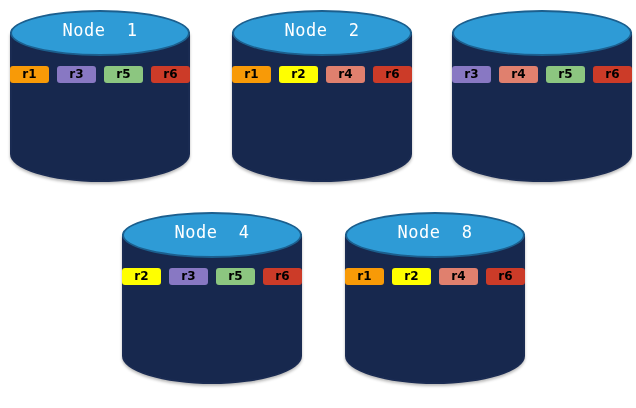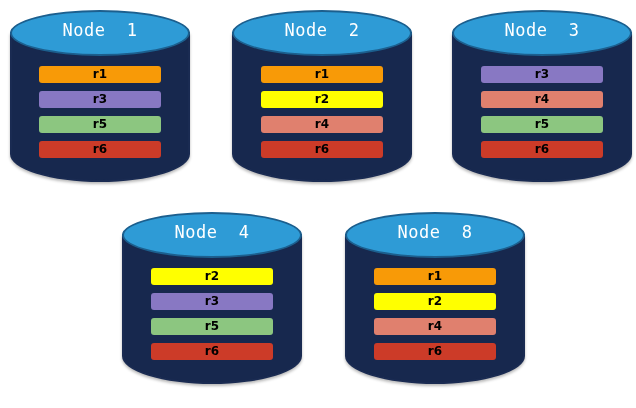--- a/index.html
+++ b/index.html
@@ -64,21 +64,21 @@
   }
 
   
   .replicas {
     position: absolute;
     left: 0;
     top: 56px;
     width: 180px;
     z-index: 5;
     display: flex;
-    flex-direction: column;
+    flex-direction: row;
     align-items: center;
     gap: 8px;
   }
   .replica {
     width: 122px;
     height: 17px;
     border-radius: 3px;
     color: #000000;
     font-size: 12px;
     font-weight: bold;
@@ -109,21 +109,20 @@
       <div class="replicas">
         <div class="replica" style="background: rgb(248, 154, 7);">r1</div>
         <div class="replica" style="background: rgb(255, 255, 0);">r2</div>
         <div class="replica" style="background: rgb(224, 128, 110);">r4</div>
         <div class="replica" style="background: rgb(204, 59, 40);">r6</div>
       </div>
     </div>
     <div class="node" style="left: 452px; top: 10px;">
       <div class="cyl-body"></div>
       <div class="cyl-top"></div>
-      <div class="node-label">Node  3</div>
       <div class="replicas">
         <div class="replica" style="background: rgb(136, 120, 195);">r3</div>
         <div class="replica" style="background: rgb(224, 128, 110);">r4</div>
         <div class="replica" style="background: rgb(140, 198, 128);">r5</div>
         <div class="replica" style="background: rgb(204, 59, 40);">r6</div>
       </div>
     </div>
     <div class="node" style="left: 122px; top: 212px; padding-left: 16px;">
       <div class="cyl-body"></div>
       <div class="cyl-top"></div>

